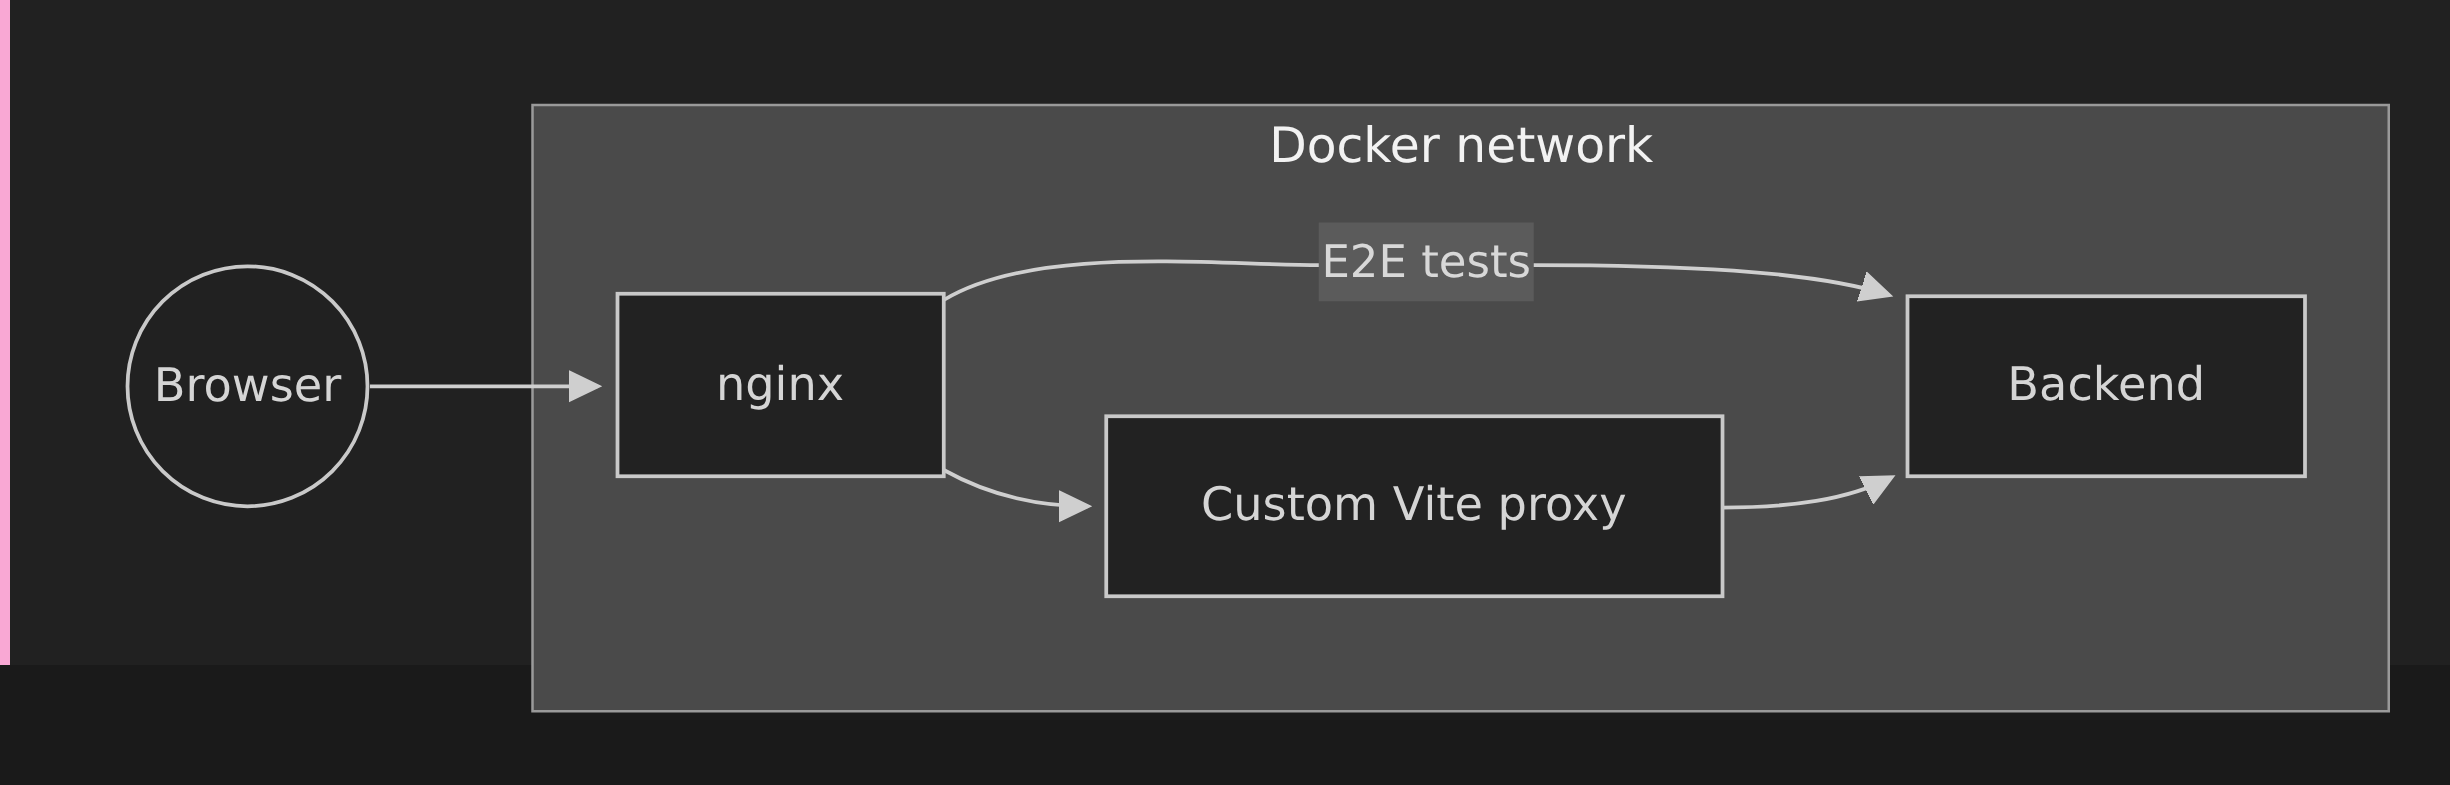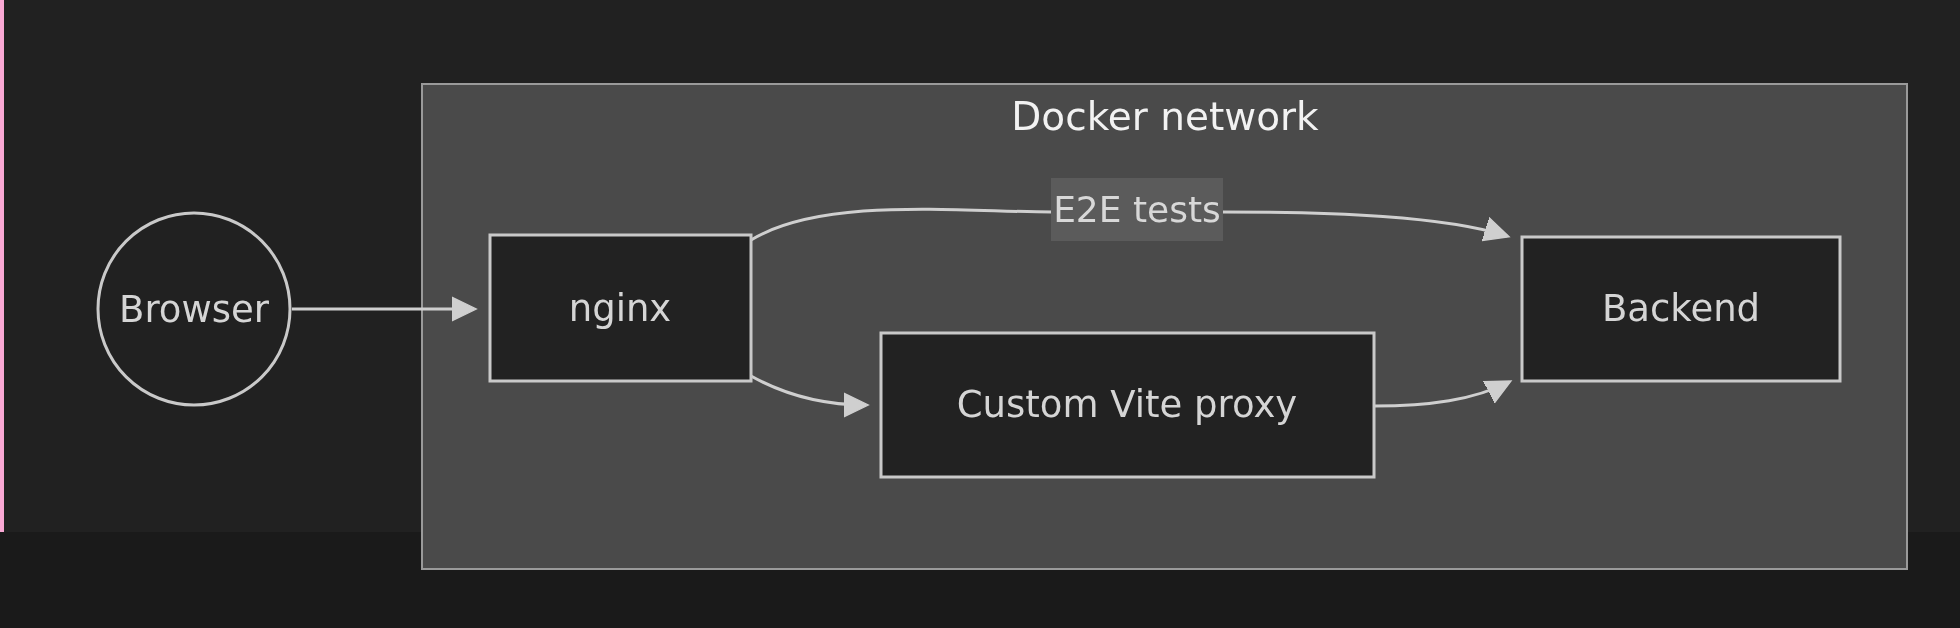--- a/index.html
+++ b/index.html
@@ -12,21 +12,21 @@
     height: 628px;
     overflow: hidden;
     font-family: "DejaVu Sans", "Liberation Sans", sans-serif;
   }
   #canvas {
     position: relative;
     width: 1960px;
     height: 532px;
     background: #212121;
     box-sizing: border-box;
-    border-left: 4px solid #f9a8d4;
+    border-left: 8px solid #f9a8d4;
   }
   #diagram-svg {
     position: absolute;
     left: 0;
     top: 0;
     width: 1960px;
     height: 628px;
     display: block;
   }
   .node-label {

